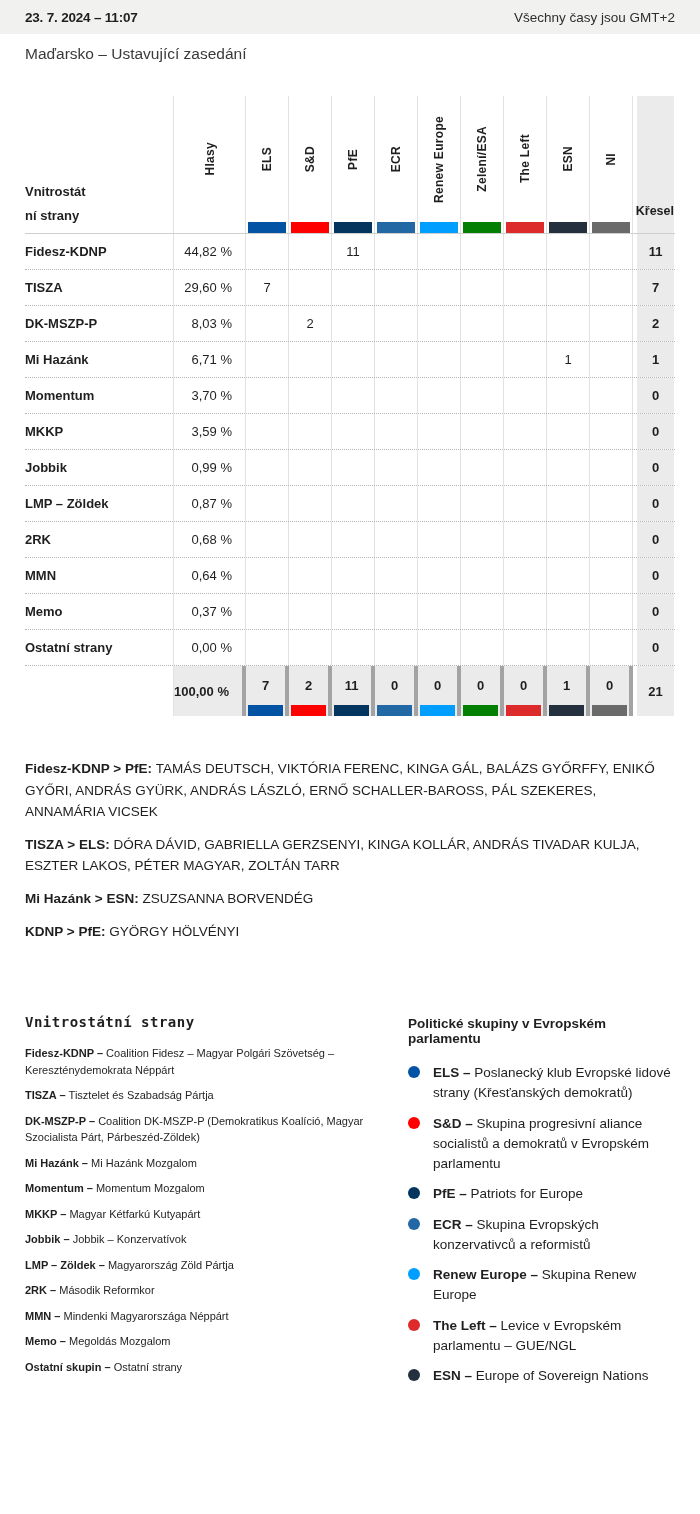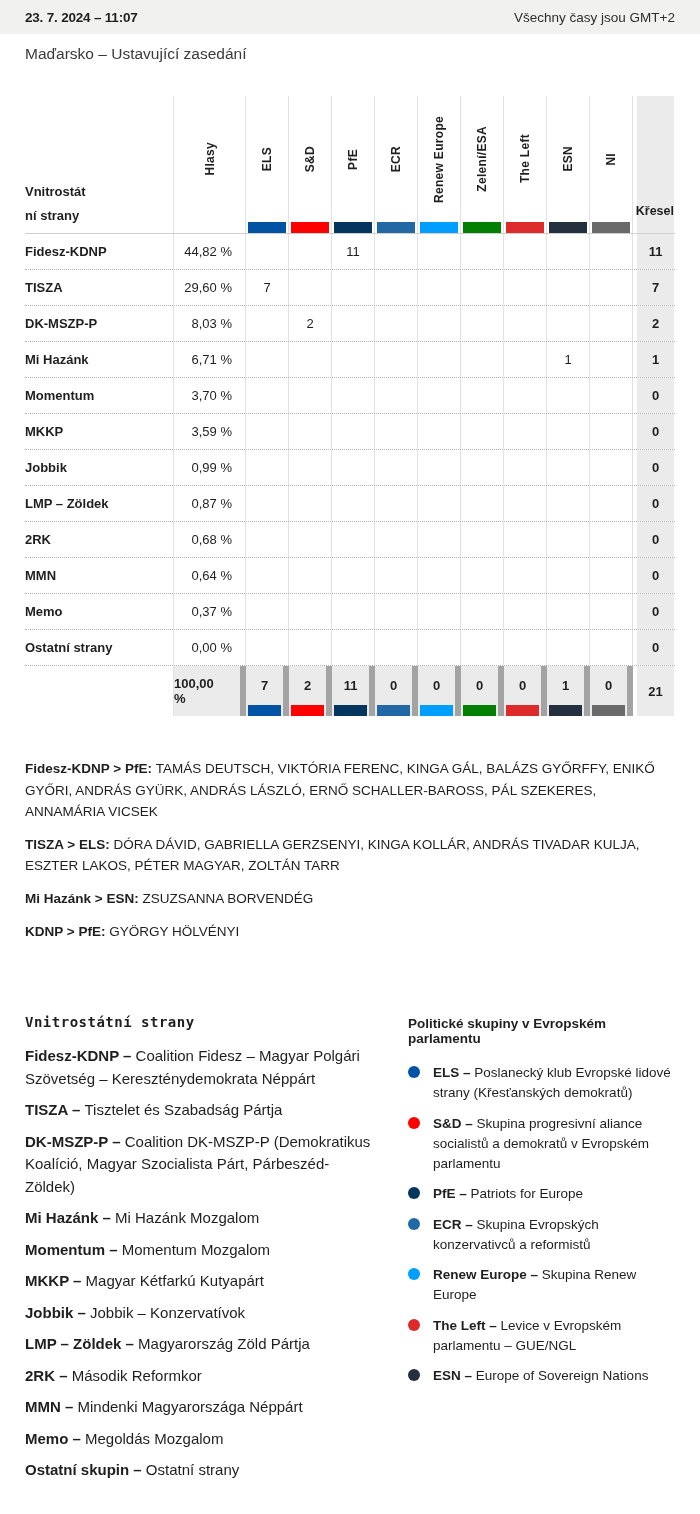--- a/index.html
+++ b/index.html
@@ -25,39 +25,39 @@
   .hcell.seats-h{background:#EBEBEB;border-right:none;border-left:4px solid #fff;justify-content:flex-end;align-items:flex-end;padding-bottom:15px;}
   .seats-h-label{font-weight:700;font-size:12.5px;}
 
   .trow.data{height:35px;border-bottom:1px dotted #B3B3B3;}
   .cell{border-right:1px solid #E2E2E2;display:flex;align-items:center;justify-content:center;min-width:0;}
   .cell.party{justify-content:flex-start;font-weight:700;border-right:1px solid #E2E2E2;}
   .cell.votes{justify-content:flex-end;padding-right:13px;}
   .cell.seats{background:#EBEBEB;border-right:none;border-left:4px solid #fff;font-weight:700;}
 
   .trow.total{height:50px;}
-  .tcell{background:#EBEBEB;border-right:6px solid #a3a3a3;display:flex;flex-direction:column;min-width:0;}
+  .tcell{background:#EBEBEB;border-right:4px solid #a3a3a3;display:flex;flex-direction:column;min-width:0;}
   .tcell .num{flex:1;display:flex;align-items:center;justify-content:center;font-weight:700;}
   .tcell.votes .num{justify-content:flex-end;padding-right:13px;}
   .tcell .tbar{height:11px;margin:0 2px;flex:none;}
   .tcell.blank{background:#fff;border-right:1px solid #E2E2E2;}
   .tcell.seats{border-right:none;border-left:4px solid #fff;align-items:center;justify-content:center;}
   .tcell.seats .num{flex:none;font-weight:700;}
 
   
   .footnotes{margin-top:42px;}
   .footnotes p{font-size:13.5px;line-height:1.6;margin:0 0 11px;}
   .footnotes b{font-weight:700;}
 
   
   .legends{display:flex;margin-top:72px;}
   .legend-left{width:360px;flex:none;padding-right:10px;box-sizing:border-box;}
   .legend-right{flex:1;padding-left:23px;box-sizing:border-box;}
   .legend-left h3{font-family:"DejaVu Sans Mono","Liberation Mono",monospace;font-size:14px;font-weight:700;letter-spacing:0.5px;margin:0 0 15px;}
-  .legend-left p{font-size:15px;line-height:1.5;margin:0 0 9px;}
+  .legend-left p{font-size:11px;line-height:1.5;margin:0 0 9px;}
   .legend-right h3{font-size:13.5px;font-weight:700;margin:2px 0 17px;}
   .litem{display:flex;margin-bottom:10px;font-size:13.5px;line-height:1.5;}
   .dot{width:12px;height:12px;border-radius:50%;margin:3px 13px 0 0;flex:none;}
 </style>
 </head>
 <body>
 
 <div class="topbar">
   <span class="date">23. 7. 2024 – 11:07</span>
   <span class="tz">Všechny časy jsou GMT+2</span>

